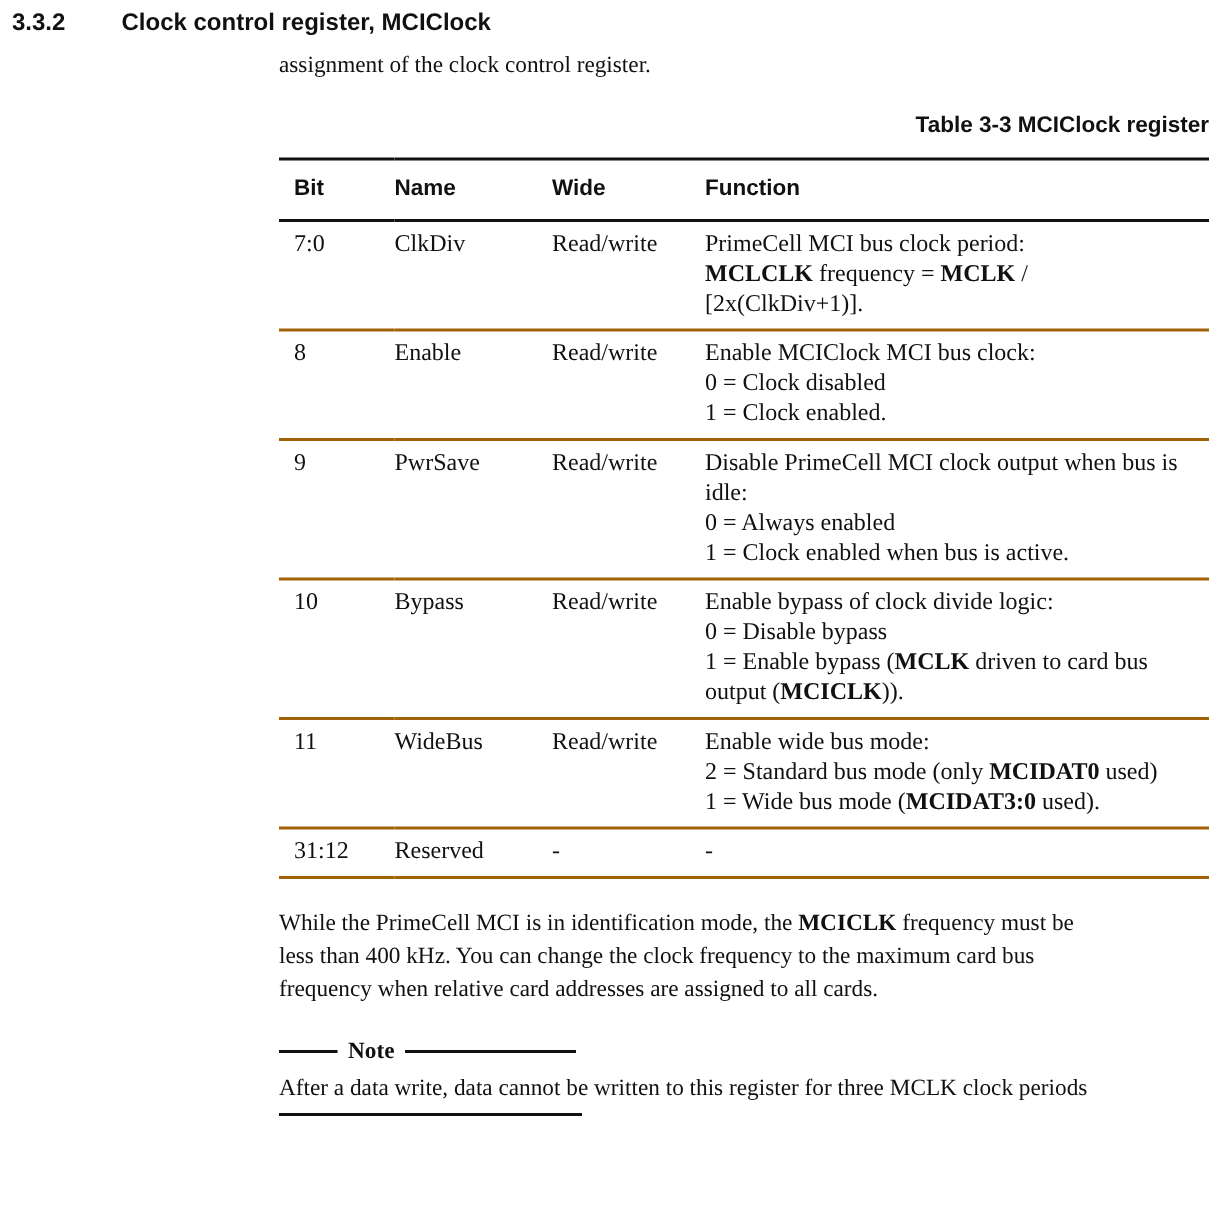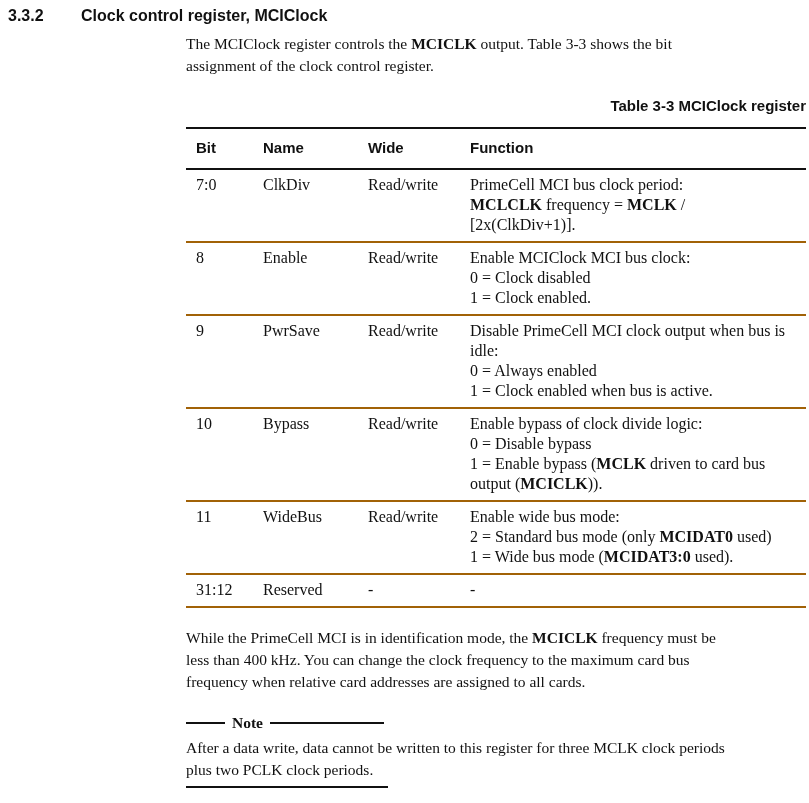--- a/index.html
+++ b/index.html
@@ -93,21 +93,20 @@
 
 <div class="page">
 
   <div class="section-heading">
     <span class="section-number">3.3.2</span><span class="section-title">Clock control register, MCIClock</span>
   </div>
 
   <div class="content-col">
 
     <div class="para" id="intro">
-        <div class="vline"><span>The MCIClock register controls the </span><span class="b">MCICLK</span><span> output. Table 3-3 shows the bit</span></div>
         <div class="vline"><span>assignment of the clock control register.</span></div>
       </div>
 
     <div class="table-caption">Table 3-3 MCIClock register</div>
 
     <table class="reg-table">
       <colgroup>
         <col class="c-bit">
           <col class="c-name">
           <col class="c-type">
@@ -191,18 +190,17 @@
         <div class="vline"><span>frequency when relative card addresses are assigned to all cards.</span></div>
       </div>
 
     <div class="note-head">
       <span class="note-rule left"></span>
       <span class="note-label">Note</span>
       <span class="note-rule right"></span>
     </div>
     <div class="para" id="note-text">
         <div class="vline"><span>After a data write, data cannot be written to this register for three MCLK clock periods</span></div>
-        <div class="vline"><span>plus two PCLK clock periods.</span></div>
       </div>
     <div class="note-close"></div>
 
   </div>
 </div>
 
 </body></html>

